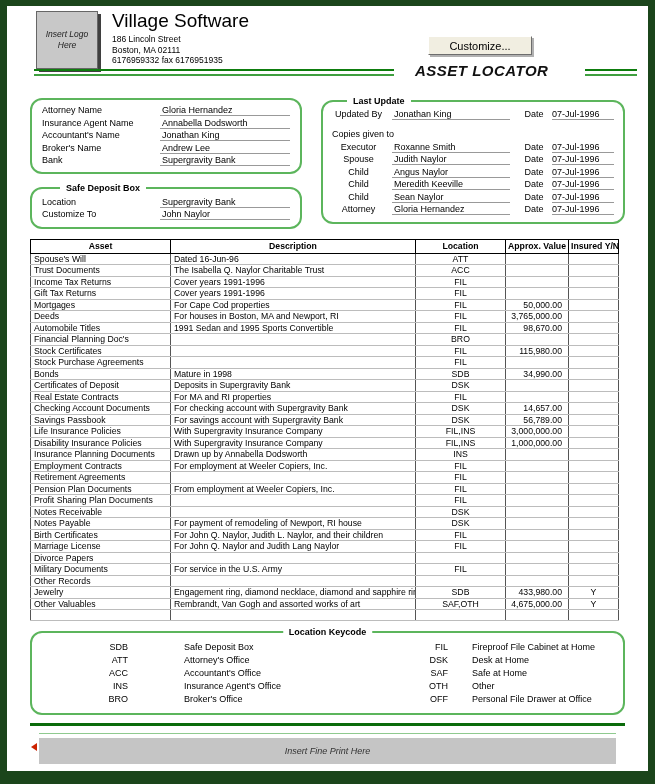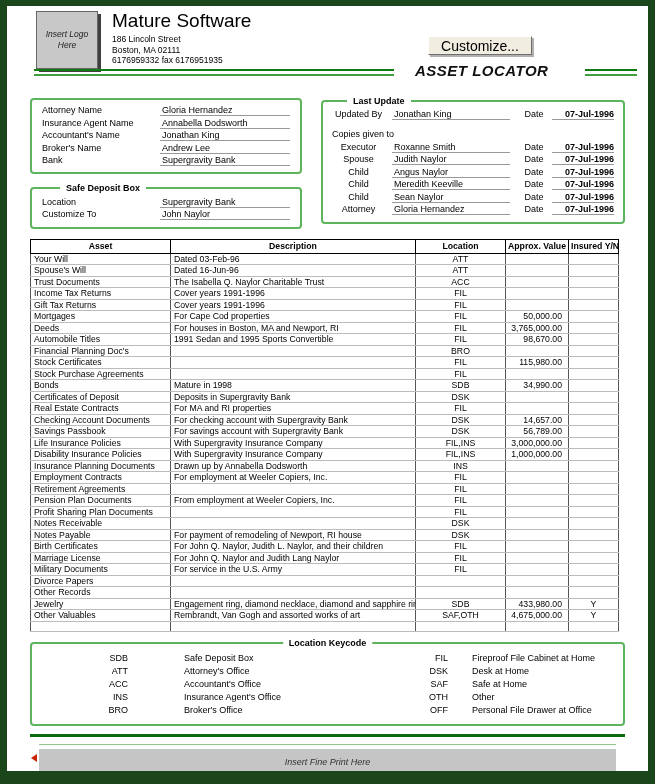--- a/index.html
+++ b/index.html
@@ -10,45 +10,45 @@
   
   .header { position:relative; height:82px; }
   .logo-box { position:absolute; left:6px; top:5px; width:62px; height:58px; background:#c8c8c8;
               border:1px solid #666; box-shadow:3px 3px 0 #3f3f3f; display:flex; align-items:center;
               justify-content:center; text-align:center; font-style:italic; font-size:8.5px; color:#222; line-height:11px; }
   .company { position:absolute; left:82px; top:4px; }
   .company-name { font-size:19px; color:#000; }
   .company-addr { font-size:8.5px; line-height:10.5px; color:#000; margin-top:2px; }
   .customize-btn { position:absolute; left:398px; top:30px; width:104px; height:19px; background:#f1eee1;
                    border:1px solid; border-color:#fff #6d6d6d #6d6d6d #fff; box-shadow:2px 2px 0 rgba(60,60,60,.4);
-                   font-size:14px; font-family:inherit; color:#000; cursor:pointer; }
+                   font-size:11px; font-family:inherit; color:#000; cursor:pointer; }
   .rule { position:absolute; height:7px; border-top:2px solid #0e7d0e; border-bottom:2px solid #3f9f3f; }
   .rule-left { left:4px; top:63px; width:360px; }
   .rule-right { left:555px; top:63px; width:52px; }
   .doc-title { position:absolute; left:385px; top:56px; font-size:15px; font-weight:bold; font-style:italic; letter-spacing:.5px; color:#111; }
 
   
   .panels { display:flex; justify-content:space-between; margin-top:10px; }
   .col-left { width:272px; }
   .col-right { width:304px; }
-  .gbox { border:2px solid #5cb55c; border-radius:4px; }
+  .gbox { border:2px solid #5cb55c; border-radius:12px; }
   .contacts { padding:5px 10px 4px; }
   .field-row { display:flex; align-items:baseline; height:12.5px; font-size:9px; }
   .f-label { width:118px; flex:none; }
   .f-value { flex:1; border-bottom:1px solid #999; padding-left:2px; white-space:nowrap; overflow:hidden; }
   .fieldset { position:relative; padding:8px 10px 5px; }
   .fs-sdb { margin-top:13px; }
   .legend { position:absolute; top:-6px; left:28px; background:#fff; padding:0 6px; font-size:9px; font-weight:bold; white-space:nowrap; }
   .fs-update { margin-top:2px; padding:7px 9px 5px; }
   .copies-title { font-size:9px; font-weight:normal; height:13px; margin-top:7px; }
   .copy-row { display:flex; align-items:baseline; height:12.5px; font-size:9px; }
   .c-role { width:60px; text-align:center; flex:none; padding-right:7px; }
   .c-name { width:118px; flex:none; border-bottom:1px solid #999; padding-left:2px; white-space:nowrap; overflow:hidden; }
   .c-datelabel { width:32px; text-align:center; flex:none; margin-left:8px; }
-  .c-date { flex:1; border-bottom:1px solid #999; text-align:right; margin-left:2px; white-space:nowrap;font-weight:bold; }
+  .c-date { flex:1; border-bottom:1px solid #999; text-align:left; margin-left:2px; white-space:nowrap; }
 
   
   .asset-table { width:588px; border-collapse:collapse; margin-top:10px; table-layout:fixed; border:1px solid #000; }
   .asset-table th { border:1px solid #000; font-size:8.7px; font-weight:bold; height:14px; text-align:center;
                     white-space:nowrap; overflow:hidden; padding:0 2px; }
   .asset-table td { border-left:1px solid #555; border-right:1px solid #555; border-bottom:1px solid #bcbcbc;
                     height:10.5px; line-height:10.5px; font-size:8.7px; padding:0 3px; white-space:nowrap; overflow:hidden; }
   .ta-l { text-align:left; } .ta-c { text-align:center; } .ta-r { text-align:right; padding-right:6px !important; }
 
   
@@ -71,21 +71,21 @@
 <body>
 
 <div class="frame">
   <div class="sheet">
 
     <div class="header">
       <div class="logo-box">
         <span>Insert Logo Here</span>
       </div>
       <div class="company">
-        <div class="company-name">Mature Software</div>
+        <div class="company-name">Village Software</div>
         <div class="company-addr">
           <div>186 Lincoln Street</div>
           <div>Boston, MA  02111</div>
           <div>6176959332 fax 6176951935</div>
         </div>
       </div>
       <button class="customize-btn">Customize...</button>
       <div class="rule rule-left"></div>
       <div class="doc-title">ASSET LOCATOR</div>
       <div class="rule rule-right"></div>
@@ -193,27 +193,20 @@
         <tr>
           <th>Asset</th>
           <th>Description</th>
           <th>Location</th>
           <th>Approx. Value</th>
           <th>Insured Y/N</th>
         </tr>
       </thead>
       <tbody>
           <tr>
-            <td class="ta-l">Your Will</td>
-            <td class="ta-l">Dated 03-Feb-96</td>
-            <td class="ta-c">ATT</td>
-            <td class="ta-r"></td>
-            <td class="ta-c"></td>
-          </tr>
-          <tr>
             <td class="ta-l">Spouse's Will</td>
             <td class="ta-l">Dated 16-Jun-96</td>
             <td class="ta-c">ATT</td>
             <td class="ta-r"></td>
             <td class="ta-c"></td>
           </tr>
           <tr>
             <td class="ta-l">Trust Documents</td>
             <td class="ta-l">The Isabella Q. Naylor Charitable Trust</td>
             <td class="ta-c">ACC</td>
@@ -382,30 +375,30 @@
             <td class="ta-c"></td>
           </tr>
           <tr>
             <td class="ta-l">Marriage License</td>
             <td class="ta-l">For John Q. Naylor and Judith Lang Naylor</td>
             <td class="ta-c">FIL</td>
             <td class="ta-r"></td>
             <td class="ta-c"></td>
           </tr>
           <tr>
+            <td class="ta-l">Divorce Papers</td>
+            <td class="ta-l"></td>
+            <td class="ta-c"></td>
+            <td class="ta-r"></td>
+            <td class="ta-c"></td>
+          </tr>
+          <tr>
             <td class="ta-l">Military Documents</td>
             <td class="ta-l">For service in the U.S. Army</td>
             <td class="ta-c">FIL</td>
-            <td class="ta-r"></td>
-            <td class="ta-c"></td>
-          </tr>
-          <tr>
-            <td class="ta-l">Divorce Papers</td>
-            <td class="ta-l"></td>
-            <td class="ta-c"></td>
             <td class="ta-r"></td>
             <td class="ta-c"></td>
           </tr>
           <tr>
             <td class="ta-l">Other Records</td>
             <td class="ta-l"></td>
             <td class="ta-c"></td>
             <td class="ta-r"></td>
             <td class="ta-c"></td>
           </tr>

